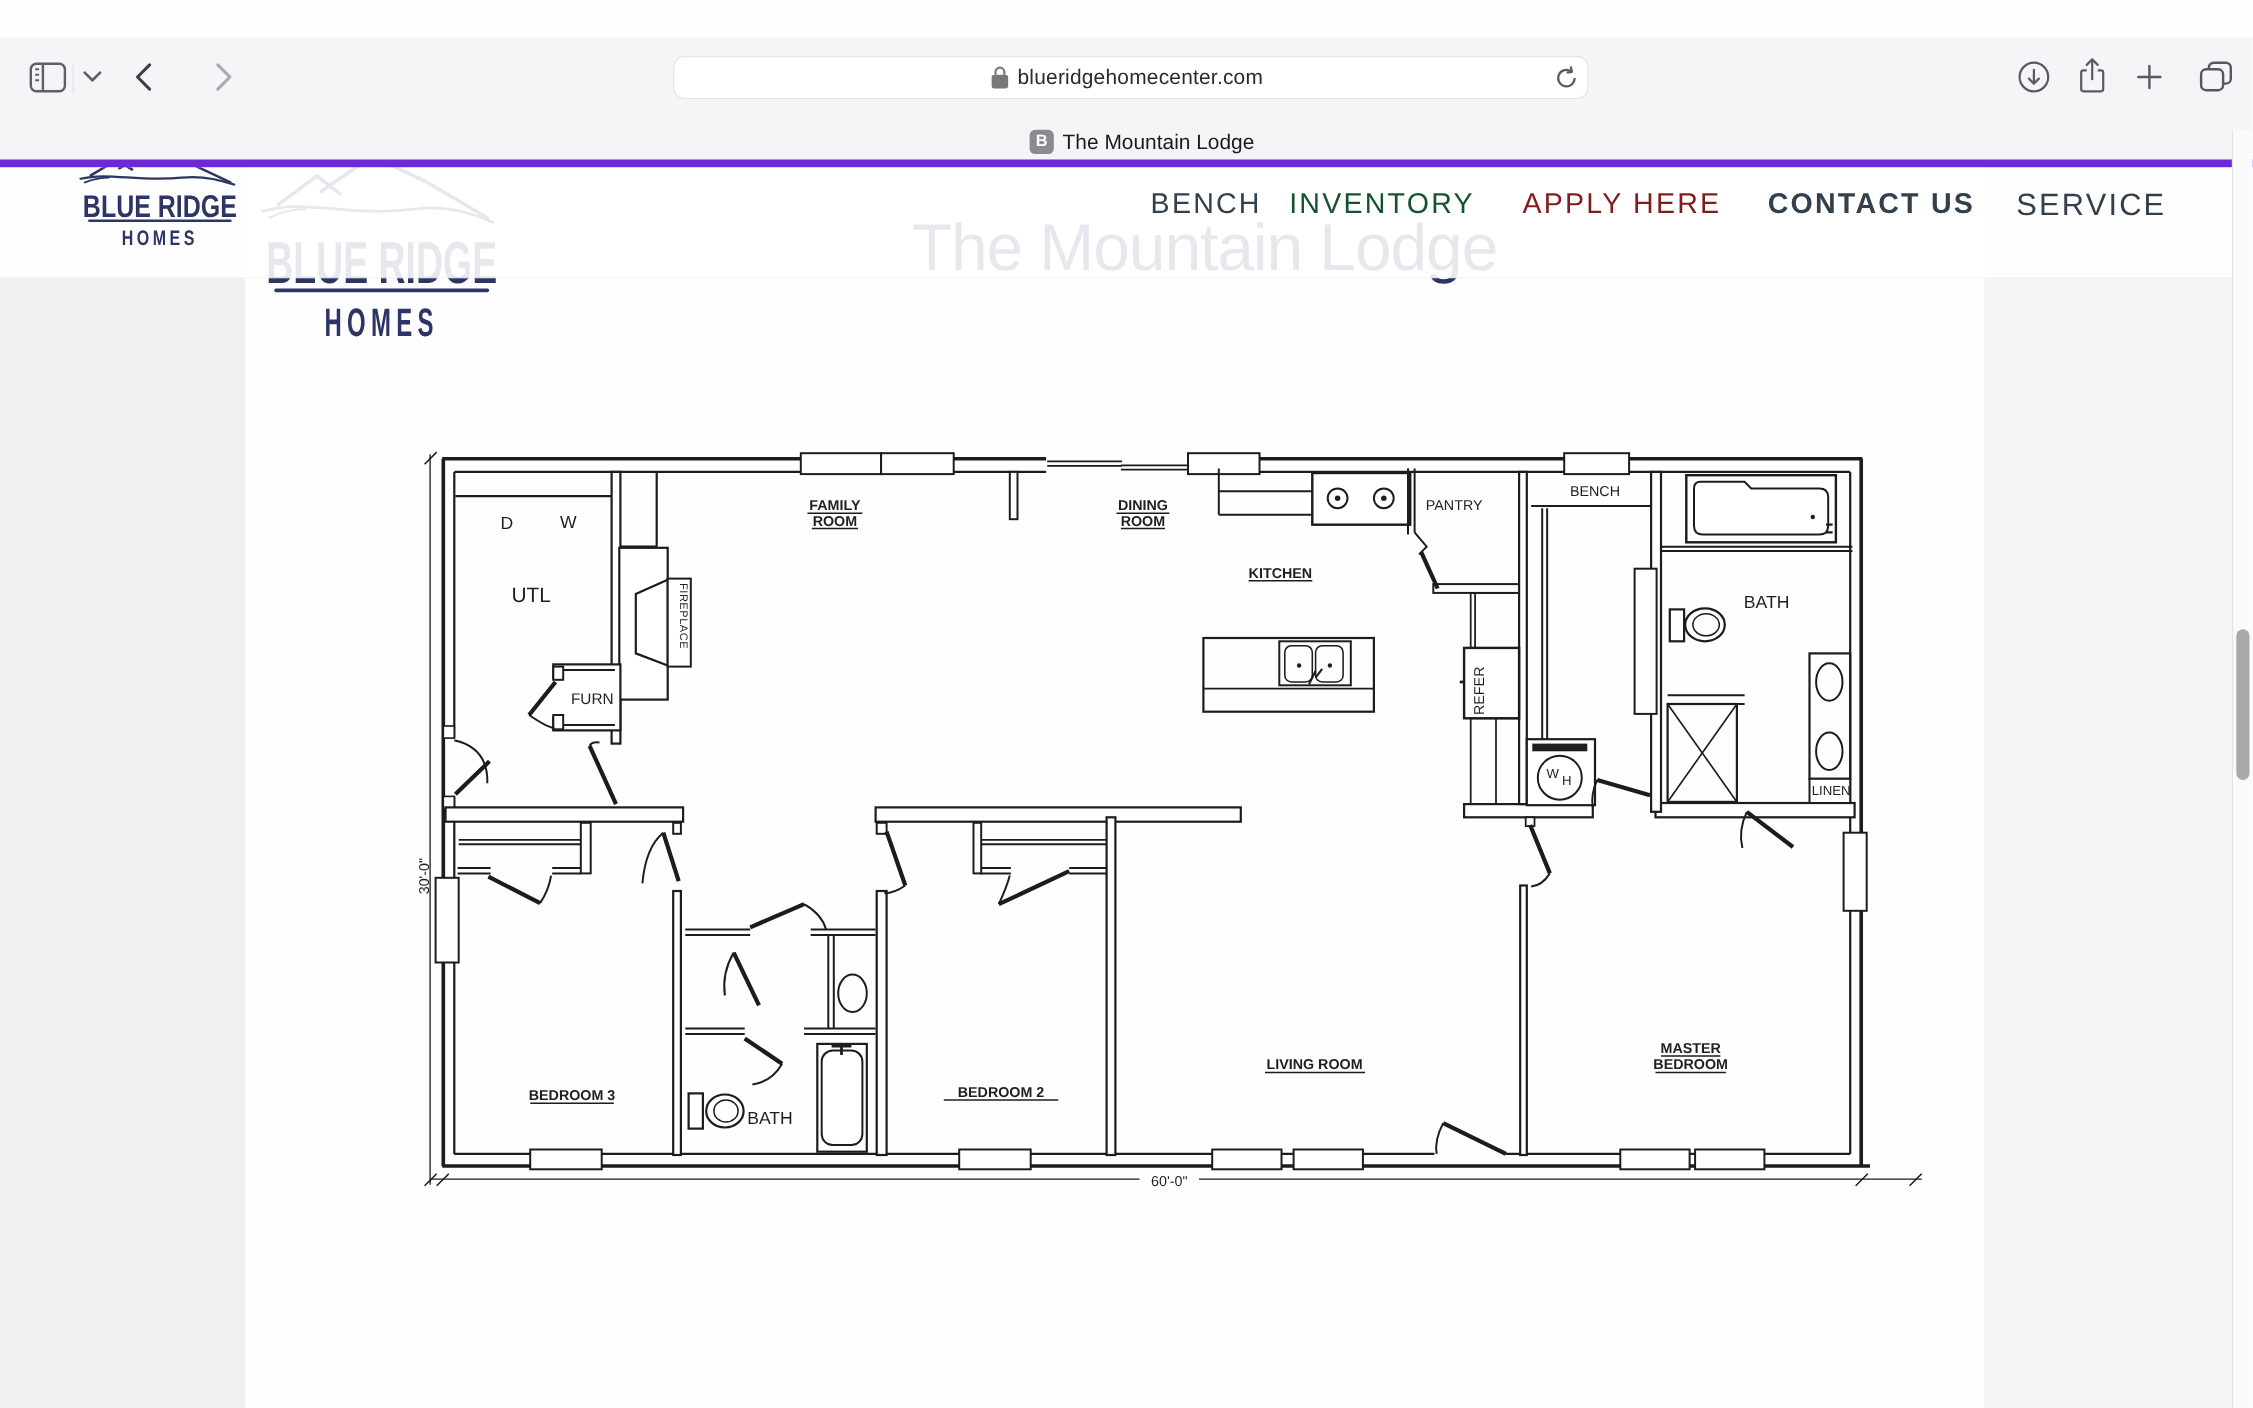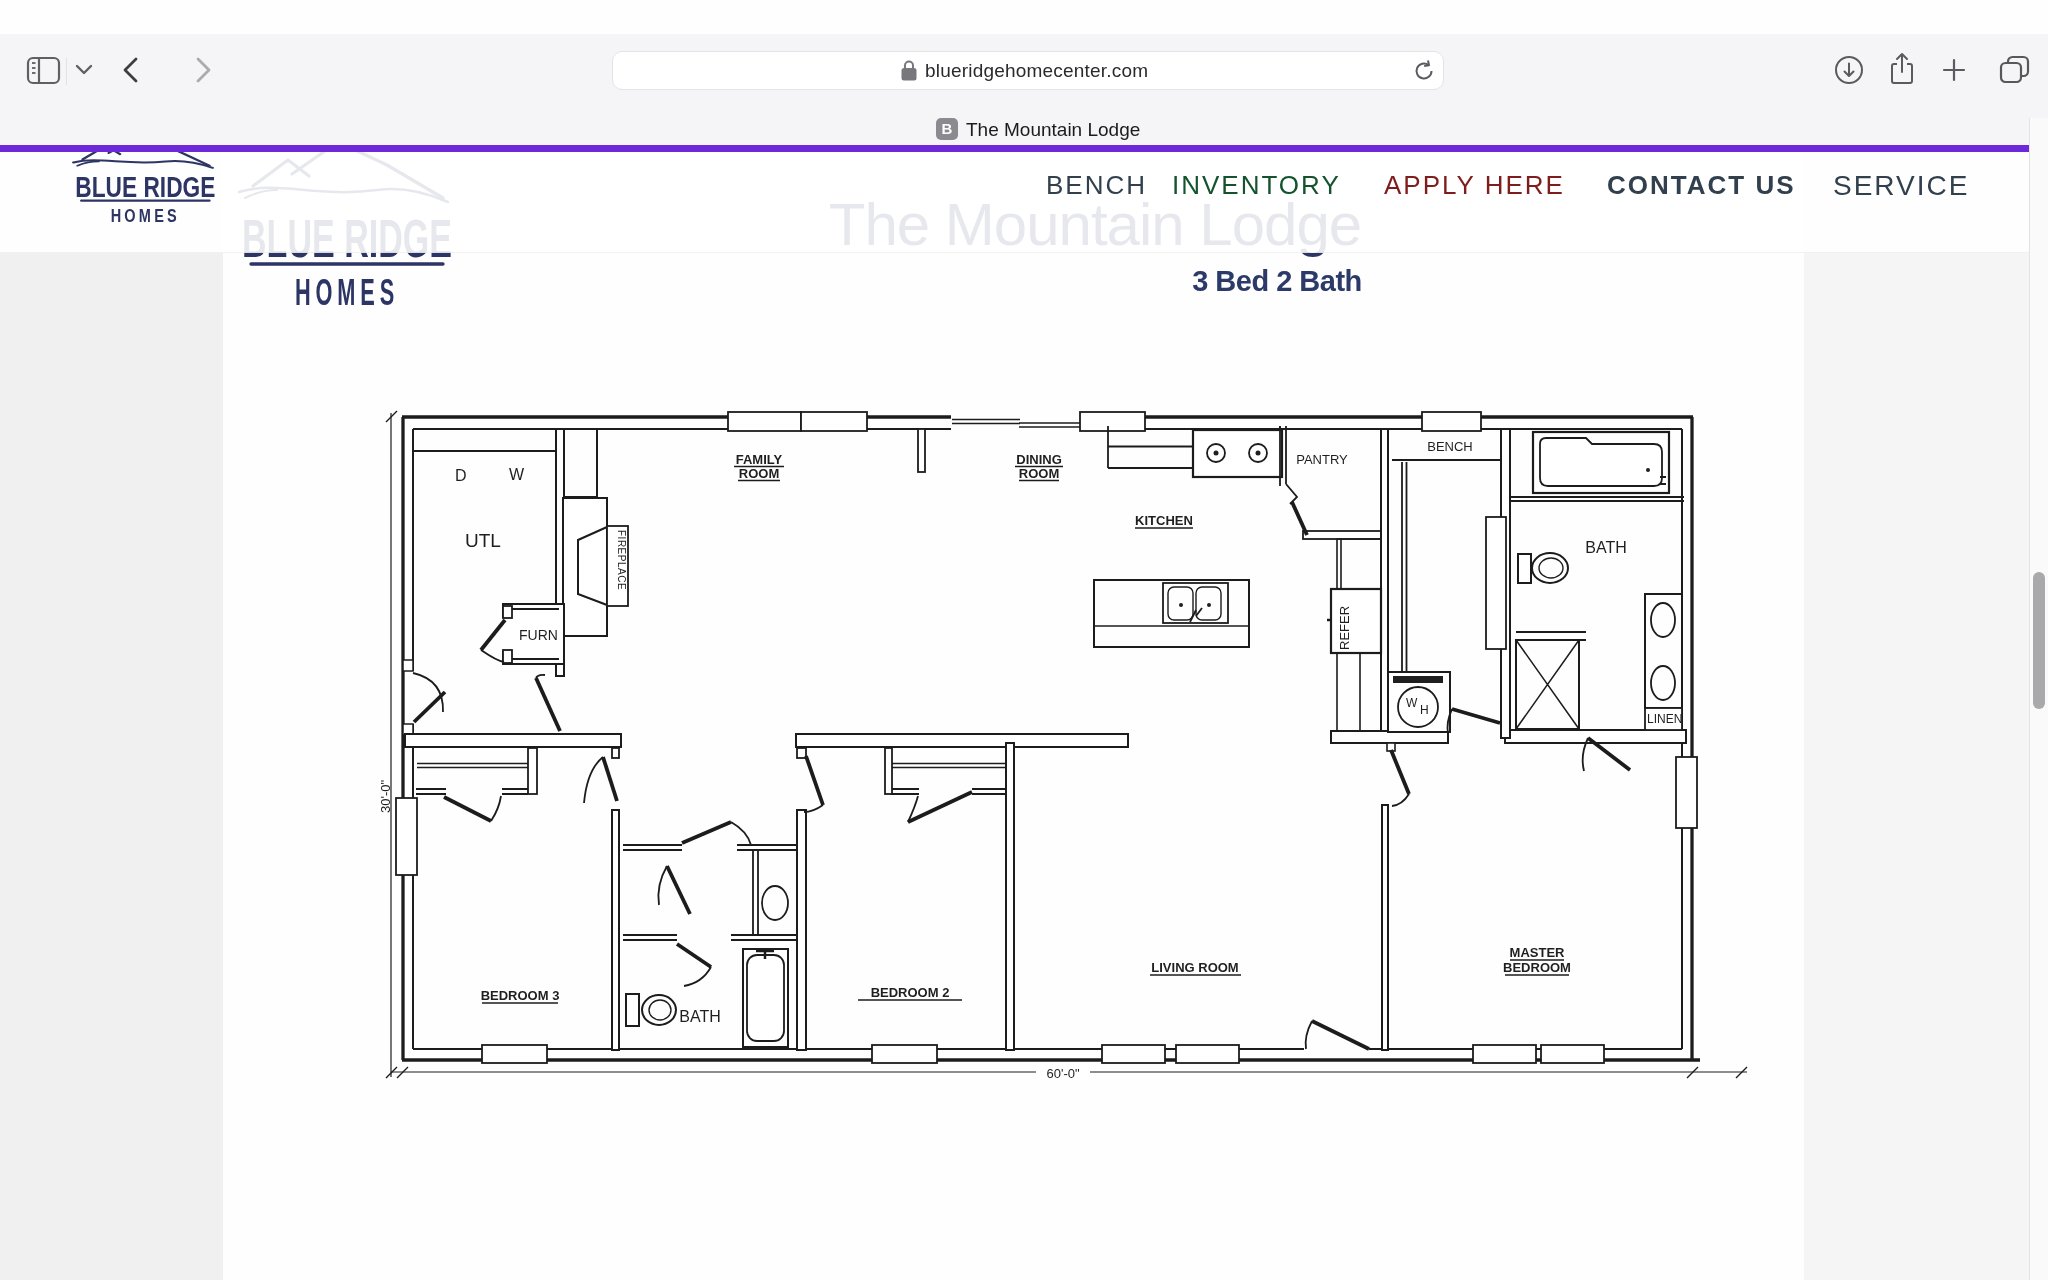--- a/index.html
+++ b/index.html
@@ -12,22 +12,20 @@
 
 <div class="abs" style="left:0;top:118px;width:223px;height:1162px;background:#f0f0f1;"></div>
 
 <div class="abs" style="left:1804px;top:118px;width:226px;height:1162px;background:#f5f5f6;"></div>
 
 <div id="content" class="abs" style="left:0;top:0;width:2048px;height:1280px;">
 
   <div class="abs" style="left:0;top:190px;width:2190px;text-align:center;
        font-size:60px;color:#2d3565;letter-spacing:-1px;">The Mountain Lodge</div>
 
-  <div class="abs" style="left:554px;top:265px;width:1446px;text-align:center;
-       font-size:29px;font-weight:bold;color:#2b3a68;letter-spacing:-0.5px;">3 Bed 2 Bath</div>
 
   <svg class="abs" style="left:237px;top:140px;" width="222" height="170" viewBox="0 0 222 170">
     <g stroke="#2d3565" fill="none" stroke-linecap="round" stroke-linejoin="round">
 
       <path d="M16,46 L51,20 L72,36" stroke-width="3.3"></path>
       <path d="M55,34 L101,2 L150,25 L206,58" stroke-width="3.3"></path>
       <path d="M2,52 C40,40 80,58 140,50 C170,46 195,55 211,62" stroke-width="2.5"></path>
       <path d="M8,58 C20,52 30,50 40,50" stroke-width="2"></path>
 
       <path d="M14,124 H206" stroke-width="3.3"></path>

